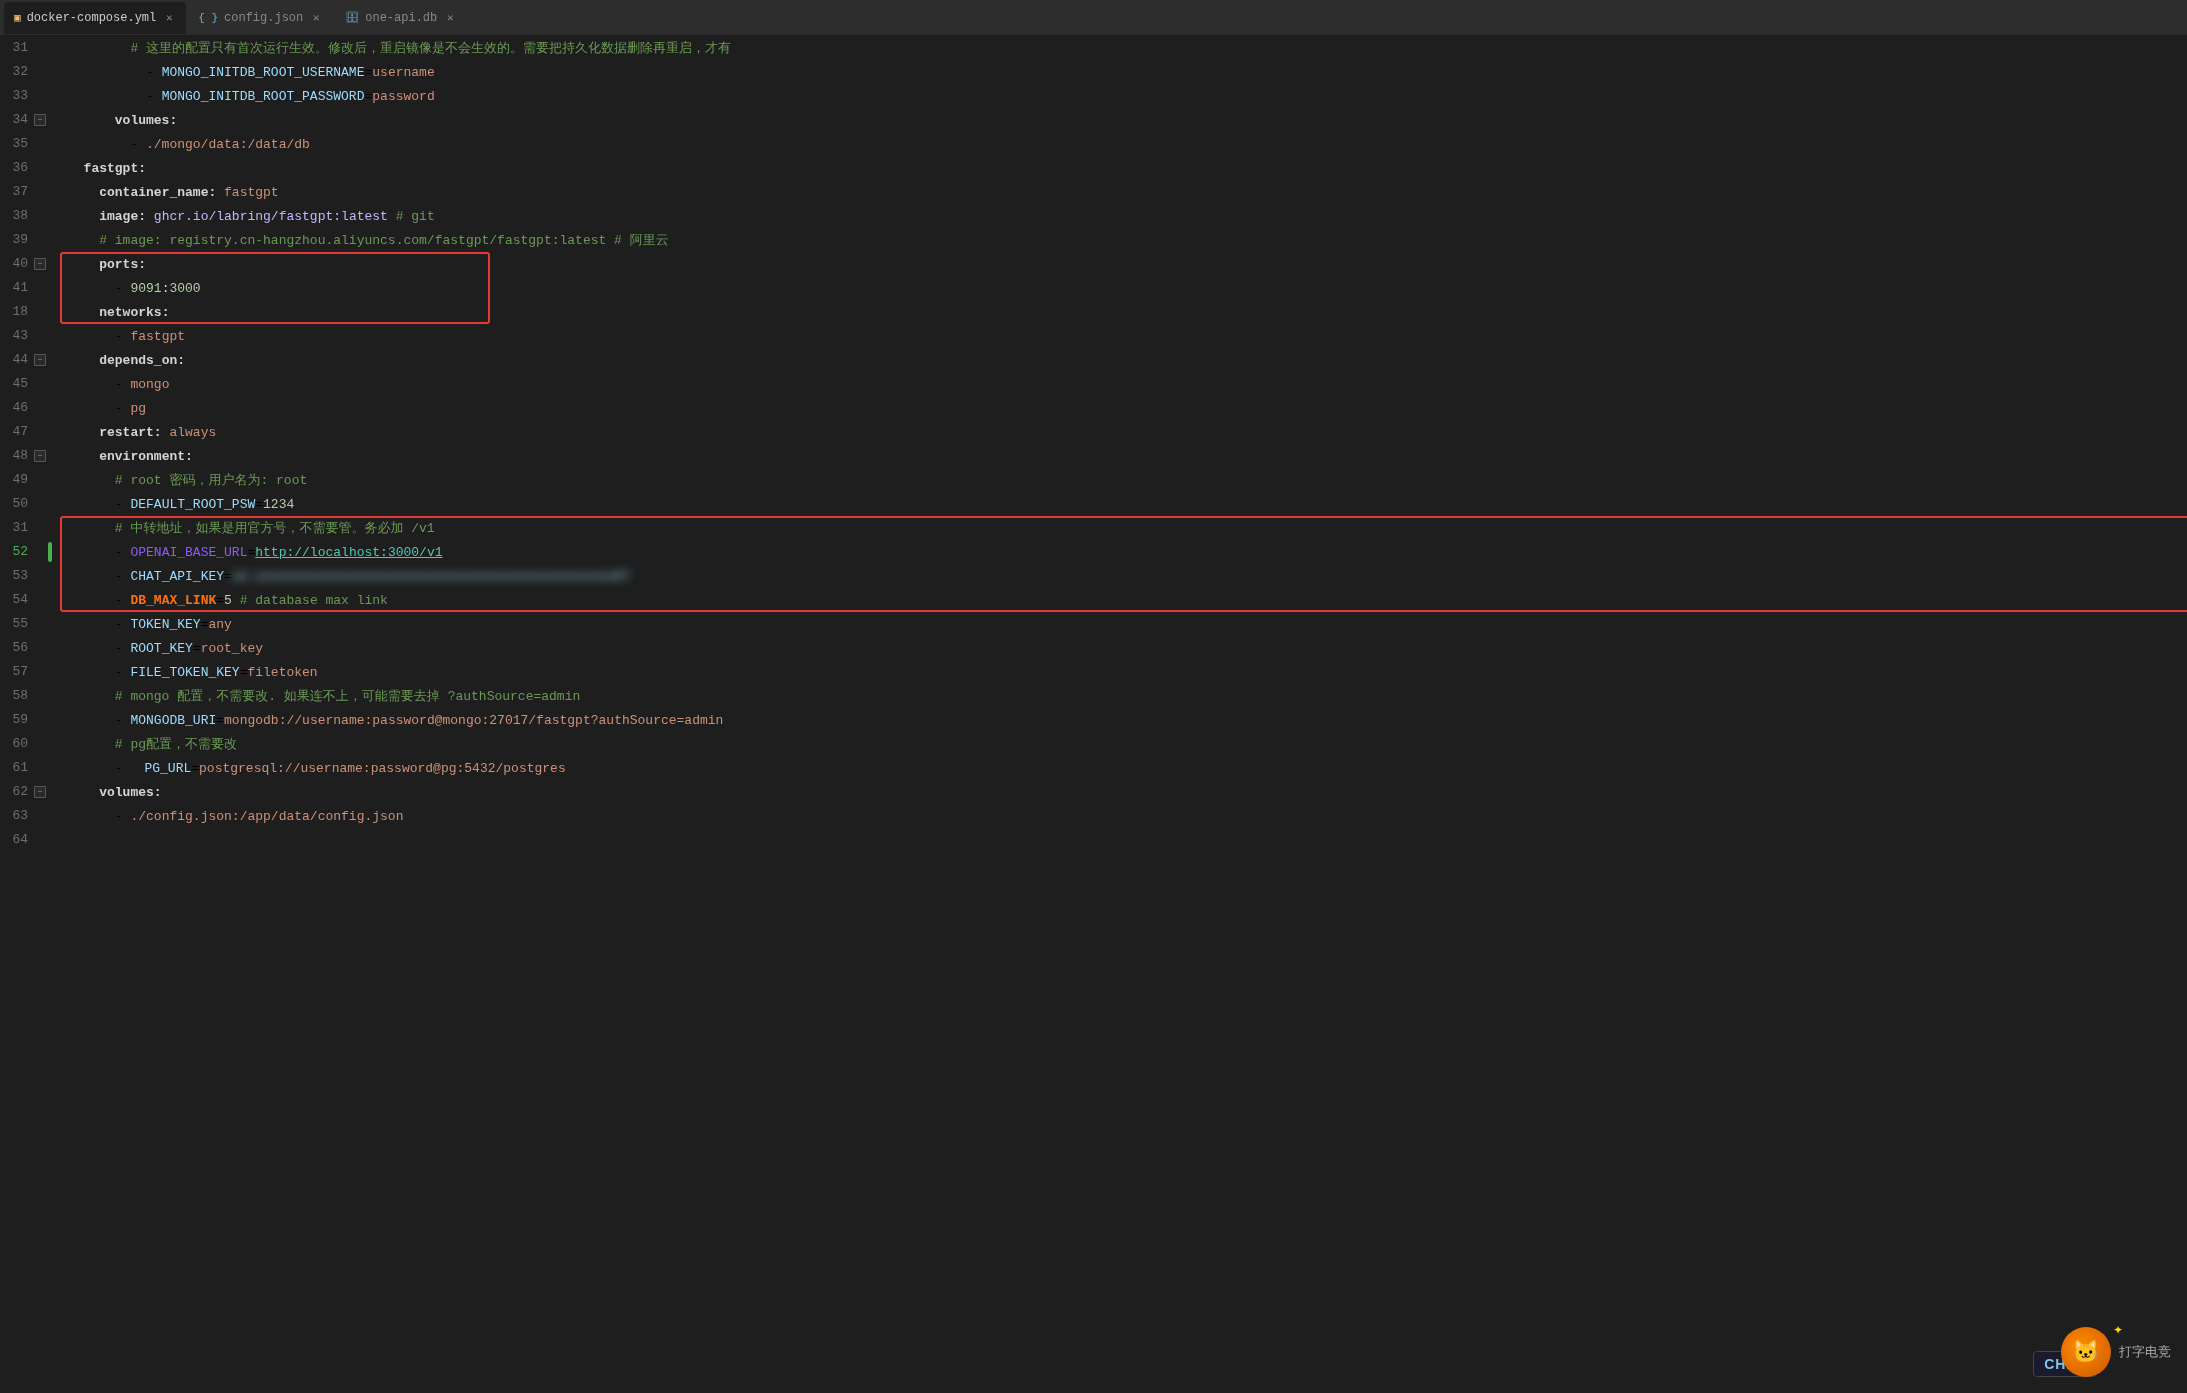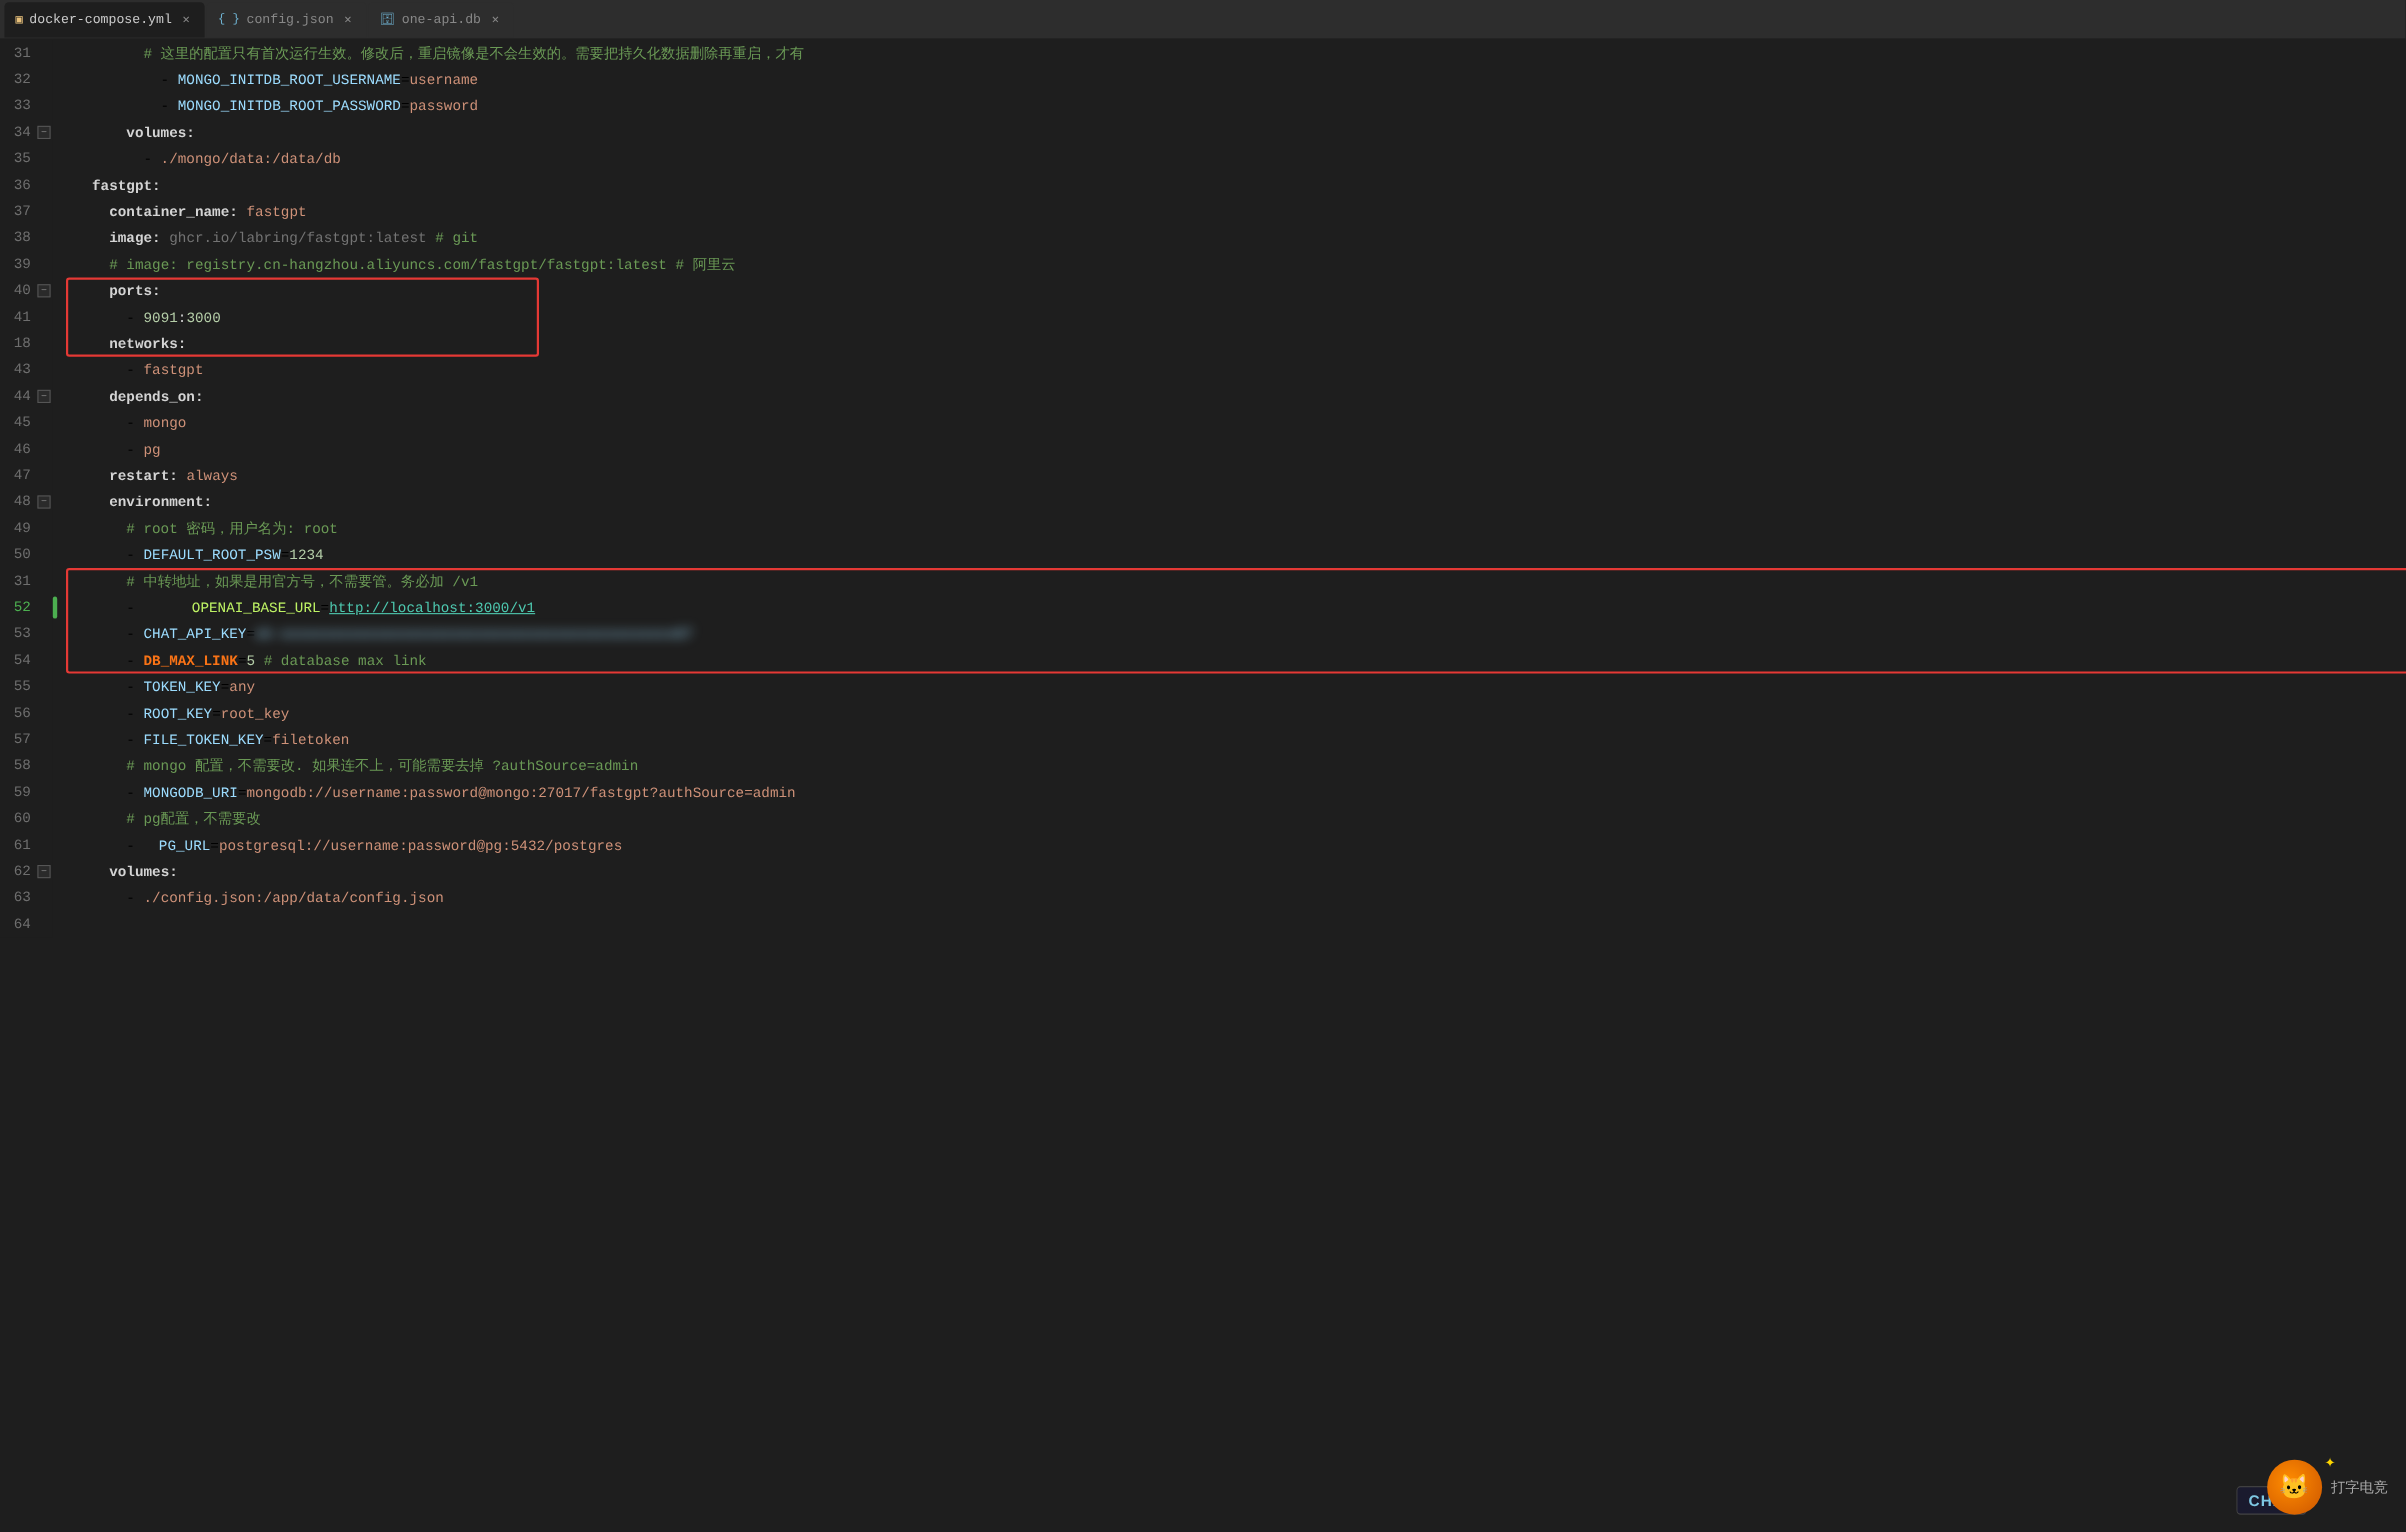--- a/index.html
+++ b/index.html
@@ -255,21 +255,21 @@
 
     <div class="code-line">
       <span>&nbsp;&nbsp;<span class="key-bold">fastgpt:</span></span>
     </div>
 
     <div class="code-line">
       <span>&nbsp;&nbsp;&nbsp;&nbsp;<span class="key-bold">container_name:</span> <span style="color:#ce9178;">fastgpt</span></span>
     </div>
 
     <div class="code-line">
-      <span>&nbsp;&nbsp;&nbsp;&nbsp;<span class="key-bold">image:</span> <span style="color:#737373;">ghcr.io/labring/fastgpt:latest</span> <span class="comment"># git</span></span>
+      <span>&nbsp;&nbsp;&nbsp;&nbsp;<span class="key-bold">image:</span> <span style="color:#c4b5fd;">ghcr.io/labring/fastgpt:latest</span> <span class="comment"># git</span></span>
     </div>
 
     <div class="code-line">
       <span>&nbsp;&nbsp;&nbsp;&nbsp;<span class="comment"># image: registry.cn-hangzhou.aliyuncs.com/fastgpt/fastgpt:latest # 阿里云</span></span>
     </div>
 
     <div style="position:relative;">
       <div style="
         position:absolute;
         top:0; left:-8px;
@@ -345,21 +345,21 @@
       <div class="code-line" style="position:relative;">
         <div style="
           position:absolute;
           left:-20px;
           top:2px;
           width:4px;
           height:20px;
           background:#4caf50;
           border-radius:2px;
         "></div>
-        <span>&nbsp;&nbsp;&nbsp;&nbsp;&nbsp;&nbsp;- <span style="color:#bef264;margin-left:44px;">OPENAI_BASE_URL</span>=<span style="color:#4ec9b0; text-decoration:underline;">http://localhost:3000/v1</span></span>
+        <span>&nbsp;&nbsp;&nbsp;&nbsp;&nbsp;&nbsp;- <span style="color:#8b5cf6;">OPENAI_BASE_URL</span>=<span style="color:#4ec9b0; text-decoration:underline;">http://localhost:3000/v1</span></span>
       </div>
 
       <div class="code-line">
         <span>&nbsp;&nbsp;&nbsp;&nbsp;&nbsp;&nbsp;- <span style="color:#9cdcfe;">CHAT_API_KEY</span>=<span style="filter:blur(5px); color:#9cdcfe; display:inline-block;">sk-xxxxxxxxxxxxxxxxxxxxxxxxxxxxxxxxxxxxxxxxxxxxxx67</span></span>
       </div>
 
       <div class="code-line">
         <span>&nbsp;&nbsp;&nbsp;&nbsp;&nbsp;&nbsp;- <span style="color:#f97316;font-weight:bold;">DB_MAX_LINK</span>=<span style="color:#b5cea8;">5</span> <span class="comment"># database max link</span></span>
       </div>
     </div>

